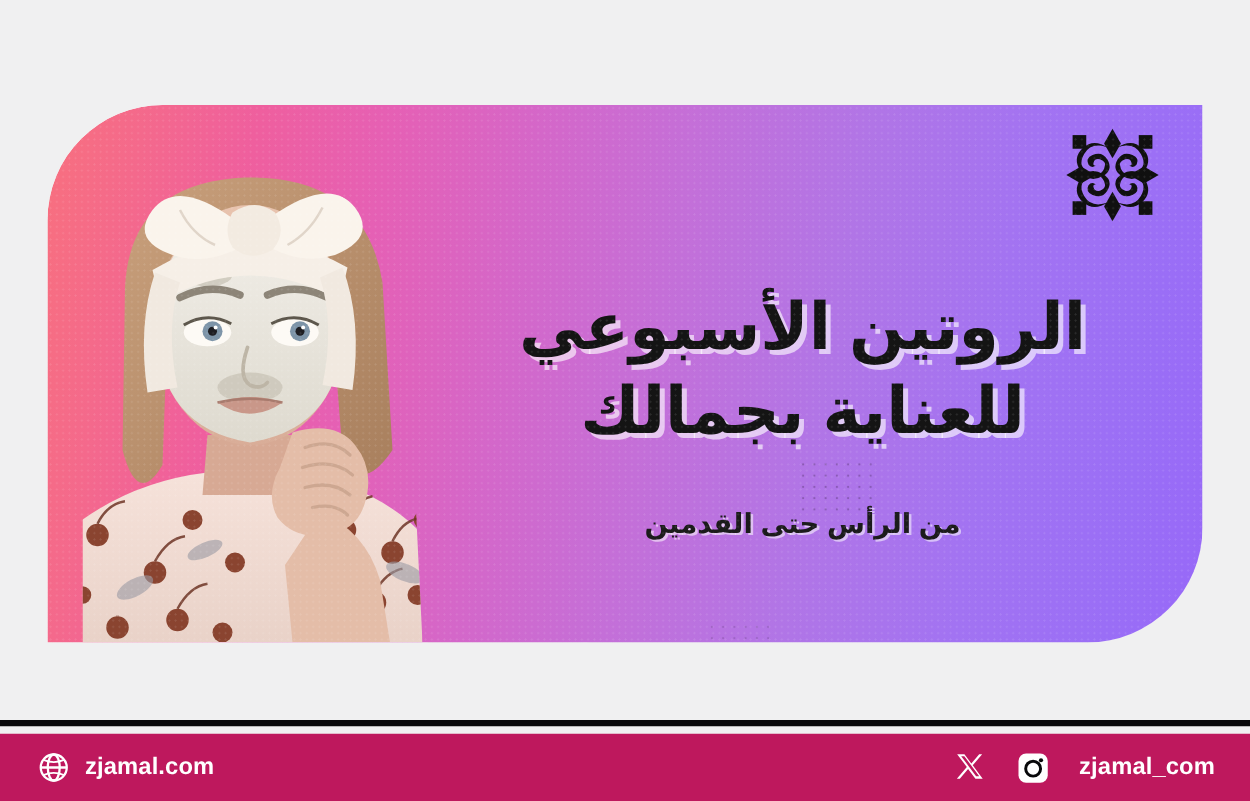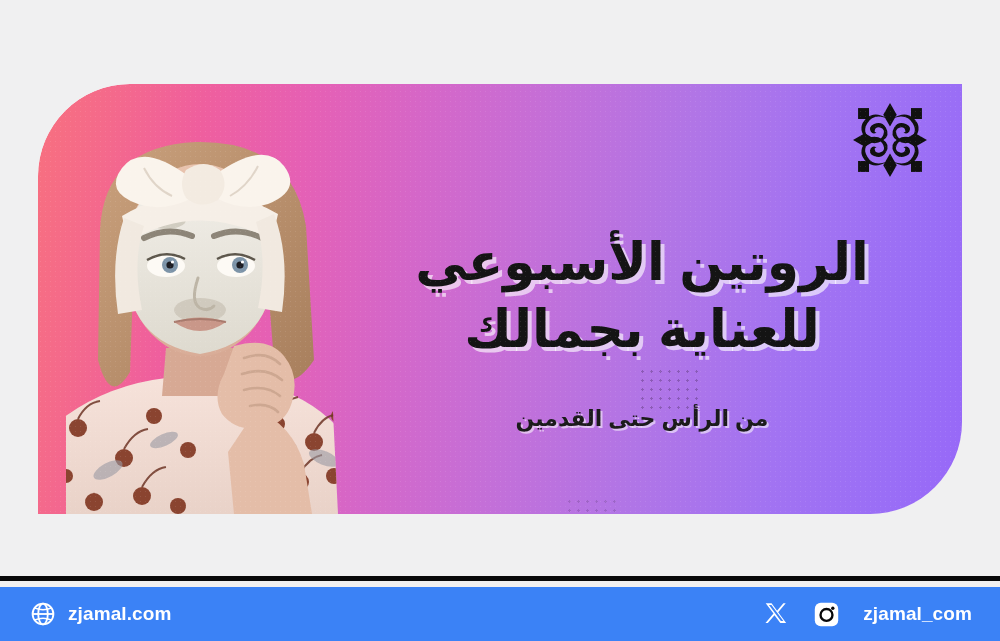--- a/index.html
+++ b/index.html
@@ -151,21 +151,21 @@
   #footer-rule {
     position: absolute;
     left: 0; top: 576px;
     width: 1000px; height: 5px;
     background: #08080a;
   }
   #footer {
     position: absolute;
     left: 0; top: 587px;
     width: 1000px; height: 54px;
-    background: #3b82f6;
+    background: #be185d;
     display: flex;
     align-items: center;
     justify-content: space-between;
     padding: 0 28px 0 30px;
   }
   .fgroup { display: flex; align-items: center; gap: 12px; }
   .fgroup.right { gap: 23px; text-align: center; }
   .fsite, .fhandle {
     color: #ffffff;
     font-size: 19px;

